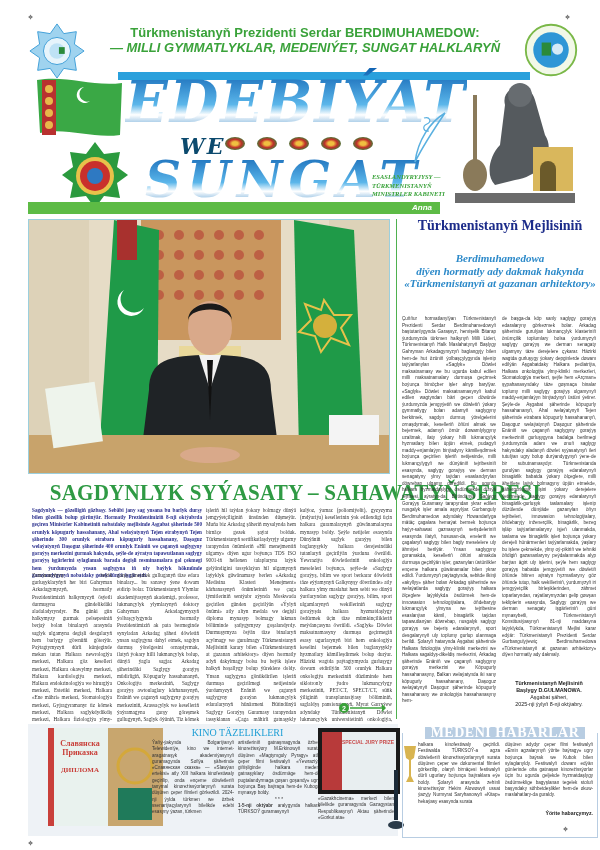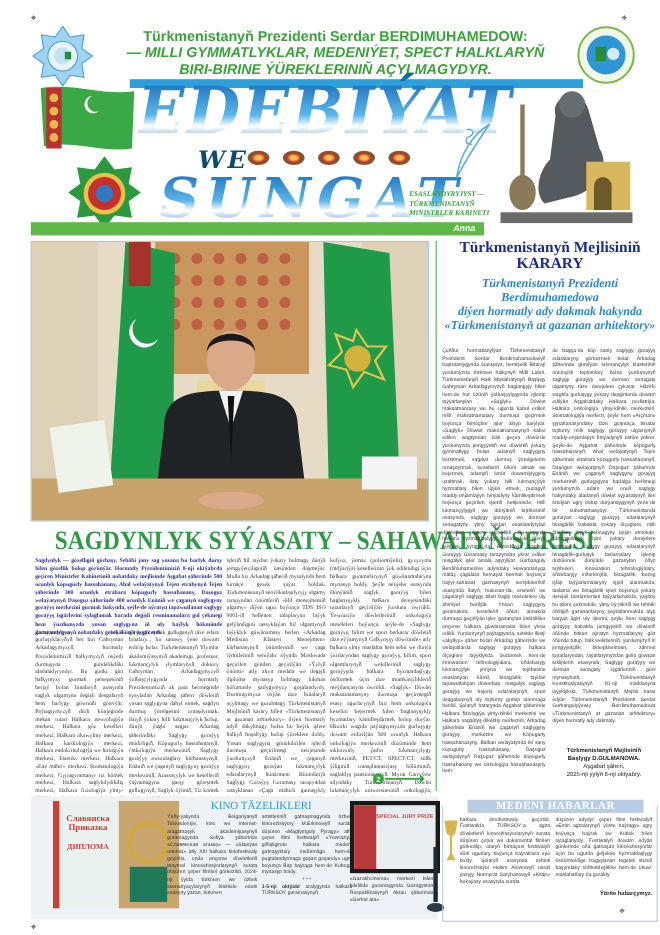--- a/index.html
+++ b/index.html
@@ -60,43 +60,42 @@
   
   .bottom-box { left: 28px; top: 724px; width: 370px; height: 112px; background: #eef2f6; }
   .kino-img1 { left: 32px; top: 728px; width: 115px; height: 98px; padding-left: 16px; }
   .kino-title { left: 150px; top: 727px; width: 175px; text-align: center; font-weight: normal; font-size: 10px; color: #1f9fd5; font-family: "Liberation Serif", serif; }
   .kcol { font-family: "Liberation Sans", sans-serif; font-size: 4.6px; line-height: 6.3px; color: #333; text-align: justify; }
   .kcol1 { left: 152px; top: 740px; width: 82px; }
   .kcol2 { left: 238px; top: 740px; width: 82px; }
   .kcol3 { left: 318px; top: 796px; width: 76px; }
   .kino-img2 { left: 318px; top: 728px; width: 82px; height: 66px; }
   .mic-stand { left: 388px; top: 770px; width: 16px; height: 60px; }
-  .medeni-header { left: 425px; top: 727px; width: 160px; height: 12px; background: #b8cde2; color: #fff; font-weight: bold; font-size: 10px; line-height: 12px; text-align: center; letter-spacing: 0.5px; font-family: "Liberation Serif", serif; }
+  .medeni-header { left: 425px; top: 727px; width: 160px; height: 12px; background: #b8cde2; color: #fff; font-weight: bold; font-size: 14px; line-height: 12px; text-align: center; letter-spacing: 0.5px; font-family: "Liberation Serif", serif; }
   .medeni-box { left: 402px; top: 733px; width: 196px; height: 105px; border: 1px solid #b8cde2; border-top: none; }
   .mcol { font-family: "Liberation Sans", sans-serif; font-size: 4.6px; line-height: 6.3px; color: #333; text-align: justify; }
   .mcol1 { left: 418px; top: 742px; width: 82px; }
   .mcol2 { left: 505px; top: 742px; width: 88px; }
   .correspondent { left: 505px; top: 810px; width: 88px; text-align: right; font-family: "Liberation Sans", sans-serif; font-weight: bold; font-size: 5.2px; color: #222; }
   .trophy { left: 402px; top: 742px; width: 16px; height: 44px; }
 
   .registration-mark { font-size: 9px; color: #333; font-family: "DejaVu Sans", sans-serif; }
 </style>
 </head>
 <body>
 
 <svg class="abs emblem-left" viewBox="0 0 60 60">
   <polygon points="30,2 37,12 50,10 48,23 58,30 48,37 50,50 37,48 30,58 23,48 10,50 12,37 2,30 12,23 10,10 23,12" fill="#9fd3ef" stroke="#3f9fd8" stroke-width="1"></polygon>
   <circle cx="30" cy="30" r="14" fill="#e7f4fb" stroke="#3f9fd8"></circle>
   <circle cx="30" cy="30" r="8" fill="#bfe2f5"></circle>
   <rect x="32" y="26" width="6" height="7" fill="#2b8a3a"></rect>
 </svg>
 <div class="abs motto">
   <div class="l1">Türkmenistanyň Prezidenti Serdar BERDIMUHAMEDOW:</div>
-  <div class="l2">— MILLI GYMMATLYKLAR, MEDENIÝET, SPECT HALKLARYŇ</div>
-  <div class="l3">BIRI-BIRINE ÝÜREKLERINIŇ AÇYLMAGYDYR.</div>
+  <div class="l2">— MILLI GYMMATLYKLAR, MEDENIÝET, SUNGAT HALKLARYŇ</div>
 </div>
 <svg class="abs emblem-right" viewBox="0 0 60 60">
   <circle cx="30" cy="30" r="27" fill="#f2f8e8" stroke="#7ab848" stroke-width="2"></circle>
   <circle cx="30" cy="30" r="19" fill="#2e96d6"></circle>
   <rect x="20" y="22" width="10" height="14" fill="#2b8a3a"></rect>
   <circle cx="37" cy="29" r="6" fill="#fff" opacity="0.8"></circle>
 </svg>
 <div class="abs band-right"></div>
 
 <svg class="abs flag" viewBox="0 0 95 80">
@@ -209,24 +208,22 @@
 <svg class="abs arrow" viewBox="0 0 48 12">
   <circle cx="6" cy="6" r="5" fill="#3aa23a"></circle>
   <text x="6" y="8.5" font-size="7" fill="#fff" text-anchor="middle" font-family="Liberation Sans, sans-serif" font-weight="bold">2</text>
   <line x1="12" y1="6" x2="44" y2="6" stroke="#3aa23a" stroke-width="1.5"></line>
   <polygon points="44,2 48,6 44,10" fill="#3aa23a"></polygon>
 </svg>
 
 <div class="abs vrule"></div>
 <div class="abs mejlis-title">
   <div>Türkmenistanyň Mejlisiniň</div>
-  <div>KARARY</div>
 </div>
 <div class="abs mejlis-sub">
-  <div>Türkmenistanyň Prezidenti</div>
   <div>Berdimuhamedowa</div>
   <div>diýen hormatly ady dakmak hakynda</div>
   <div>«Türkmenistanyň at gazanan arhitektory»</div>
 </div>
 <div class="abs rcol rcol1" style="height:410px;overflow:hidden;">Çuňňur hormatlanylýan Türkmenistanyň Prezidenti Serdar Berdimuhamedowyň baştutanlygynda Garaşsyz, hemişelik Bitarap ýurdumyzda türkmen halkynyň Milli Lideri, Türkmenistanyň Halk Maslahatynyň Başlygy Gahryman Arkadagymyzyň baglangyjy bilen hem-de hut özüniň ýolbaşçylygynda işlenip taýýarlanylan «Saglyk» Döwlet maksatnamasy we bu ugurda kabul edilen milli maksatnamalary durmuşa geçirmek boýunça bimöçber işler alnyp barylýar. «Saglyk» Döwlet maksatnamasynyň kabul edilen wagtyndan bäri geçen döwürde ýurdumyzda jemgyýetiň we döwletiň ýokary gymmatlygy bolan adamyň saglygyny berkitmek, sagdyn durmuş ýörelgelerini ornaşdyrmak, keselleriň öňüni almak we bejermek, adamyň ömür dowamlylygyny uzaltmak, ilaty ýokary hilli lukmançylyk hyzmatlary bilen üpjün etmek, pudagyň maddy-enjamlaýyn binýadyny kämilleşdirmek boýunça geçirilen işleriň netijesinde, milli lukmançylygyň we dünýäniň tejribesiniň esasynda, saglygy goraýyş we derman senagatyny ylmy taýdan esaslandyrylan döwrebap ulgamy döredildi. Bu ugurda halkara hyzmatdaşlygy ösdürmekde dünýä tejribesi, aýratyn-da, Bütindünýä Saglygy Goraýyş Guramasy tarapyndan ykrar edilen nusgalyk işler amala aşyrylýar. Gurbanguly Berdimuhamedow adyndaky Howandarlyga mätäç çagalara hemaýat bermek boýunça haýyr-sahawat gaznasynyň serişdeleriniň esasynda ilatyň, hususan-da, eneleriň we çagalaryň saglygy bilen bagly meselelere uly ähmiýet berilýär. Ynsan saglygyny goramakda, keselleriň öňüni almakda durmuşa geçirilýän işler, gazanylan üstünlikler ençeme halkara güwänamalar bilen ykrar edildi. Ýurdumyzyň paýtagtynda, sebitde ilkinji «akyllyy» şäher bolan Arkadag şäherinde we welaýatlarda saglygy goraýyş halkara ölçeglere laýyklykda ösdürmek hem-de innowasion tehnologiýalara, öňdebaryjy lukmançylyk ylmyna we tejribesine esaslanýan kämil, binagärlik taýdan tapawutlanýan döwrebap, nusgalyk saglygy goraýyş we bejeriş edaralarynyň, sport desgalarynyň uly toplumy gurlup ulanmaga berildi. Şolaryň hatarynda Aşgabat şäherinde Halkara fiziologiýa ylmy-kliniki merkezini we Halkara sagaldyş-dikeldiş merkezini, Arkadag şäherinde Enäniň we çaganyň saglygyny goraýyş merkezini we Köpugurly hassahanasyny, Balkan welaýatynda iki sany köpugurly hassahanany, Daşoguz welaýatynyň Daşoguz şäherinde köpugurly hassahanany we onkologiýa hassahanasyny hem-</div>
 <div class="abs rcol rcol2" style="height:362px;overflow:hidden;">de başga-da köp sanly saglygy goraýyş edaralaryny görkezmek bolar. Arkadag şäherinde gurulýan lukmançylyk klasteriniň önümçilik toplumlary bolsa ýurdumyzyň saglygy goraýyş we derman senagaty ulgamyny täze derejelere çykarar. Häzirki wagtda gurluşygy ýokary depginlerde dowam edilýän Aşgabatdaky Halkara pediatriýa, Halkara onkologiýa ylmy-kliniki merkezleri, Stomatologiýa merkezi, şeýle hem «Arçman» şypahanasyndaky täze goşmaça binalar toplumy milli saglygy goraýyş ulgamynyň maddy-enjamlaýyn binýadynyň üstüni ýetirer. Şeýle-de Aşgabat şäherinde köpugurly hassahananyň, Ahal welaýatynyň Tejen şäherinde etrabara köpugurly hassahananyň, Daşoguz welaýatynyň Daşoguz şäherinde Enäniň we çaganyň saglygyny goraýyş merkeziniň gurluşygyna badalga berilmegi ýurdumyzda adam we onuň saglygy hakyndaky aladanyň döwlet syýasatynyň ileri tutulýan ugry bolup durýandygynyň ýene-de bir subutnamasydyr. Türkmenistanda gurulýan saglygy goraýyş edaralarynyň binagärlik babatda ýokary ölçeglere, milli äheňlere laýyk bolmagyny üpjün etmekde, şäher­gurluşyk işini ýokary derejelere ýetirmekde, saglygy goraýyş edaralarynyň binagärlik-gurluşyk taslamalary işlenip düzülende dünýäde gazanylan öňyn tejribeleri, innowasion tehnologiýalary, öňdebaryjy inženerçilik, binagärlik, bezeg işläp taýýarlamalaryny işjeň ulanmakda, taslama we binagärlik işleri boýunça ýokary derejeli hünärmenleri taýýarlamakda, ýaşlary bu işlere çekmekde, ylmy oý-pikiriň we tehniki öňdigiň gazananlaryny peýdalanmakda alyp barýan ägirt uly işlerini, şeýle hem saglygy goraýyş babatda jemgyýetiň we döwletiň öňünde bitiren aýratyn hyzmatlaryny göz öňünde tutup, halk wekilleriniň, ýurdumyzyň iri jemgyýetçilik birleşiklerinden, zähmet toparlaryndan, raýatlarymyzdan gelip gowşan tekliplerin esasynda, Saglygy goraýyş we derman senagaty işgärleriniň güni mynasybetli, Türkmenistanyň Konstitusiýasynyň 81-nji maddasyna laýyklykda, Türkmenistanyň Mejlisi karar edýär: Türkmenistanyň Prezidenti Serdar Gurbangulyýewiç Berdimuhamedowa «Türkmenistanyň at gazanan arhitektory» diýen hormatly ady dakmaly.</div>
 <div class="abs sign">
   <div><b>Türkmenistanyň Mejlisiniň</b></div>
   <div><b>Başlygy D.GULMANOWA.</b></div>
   <div>Aşgabat şäheri,</div>

